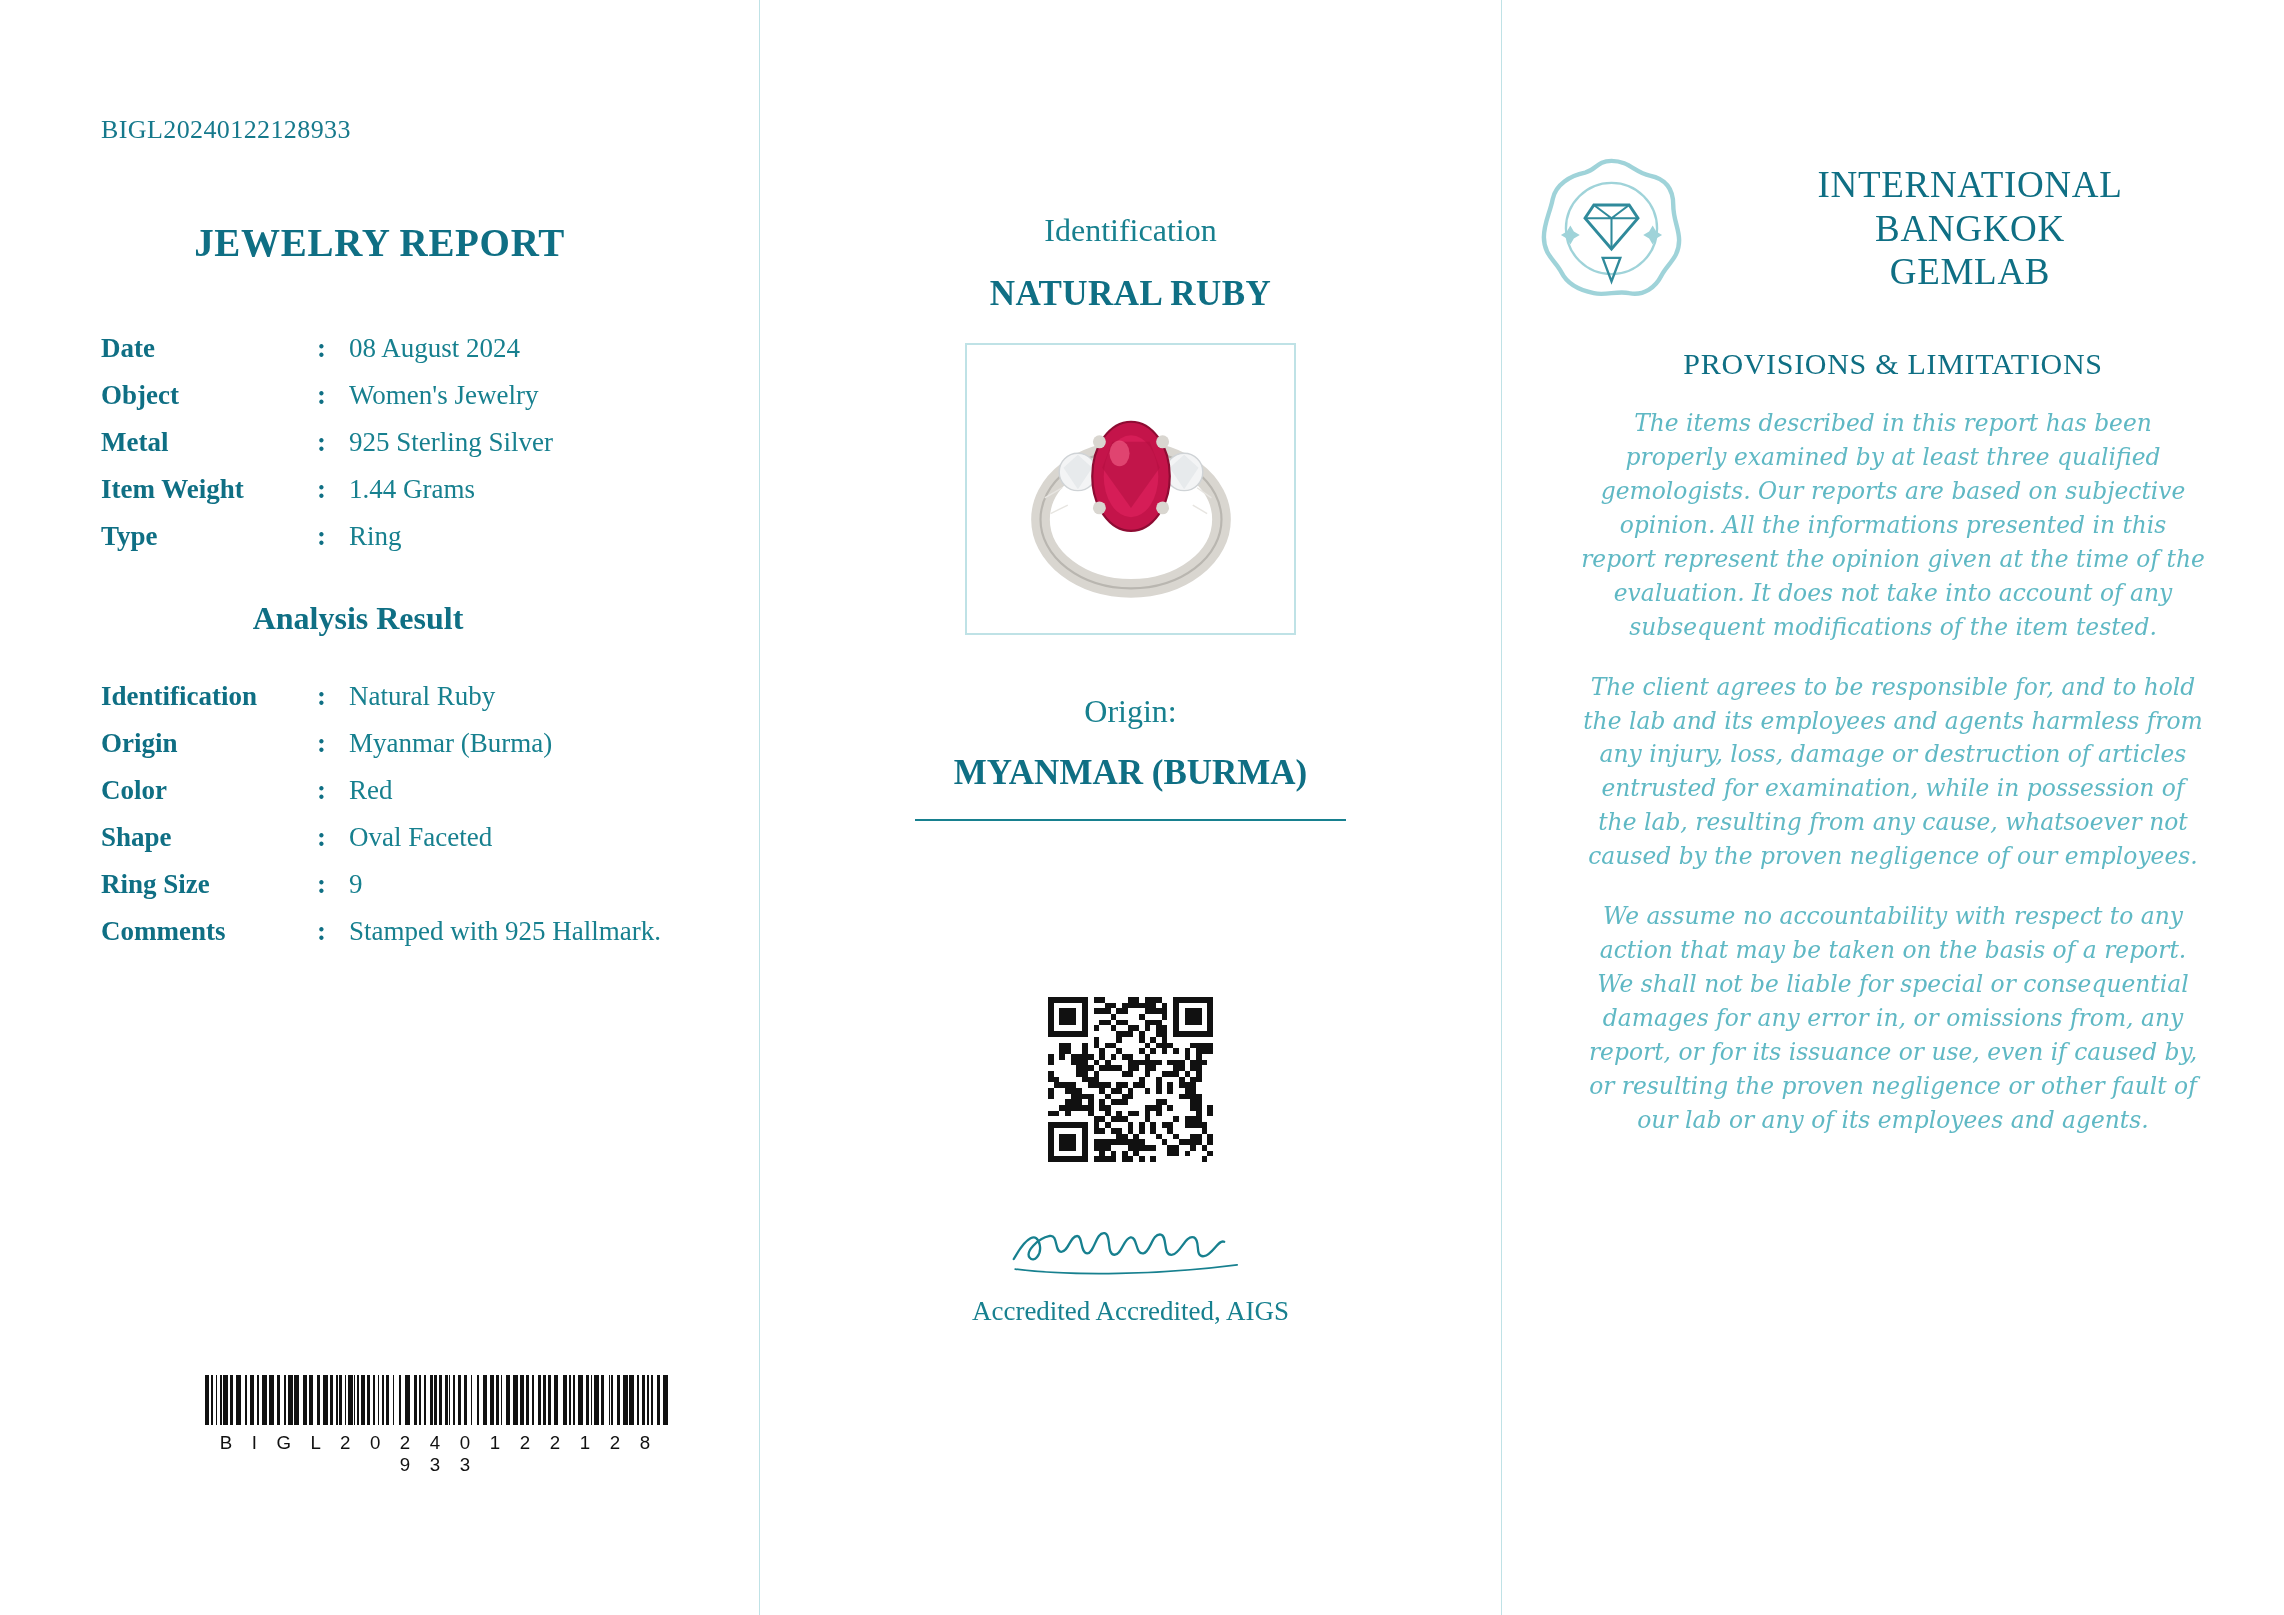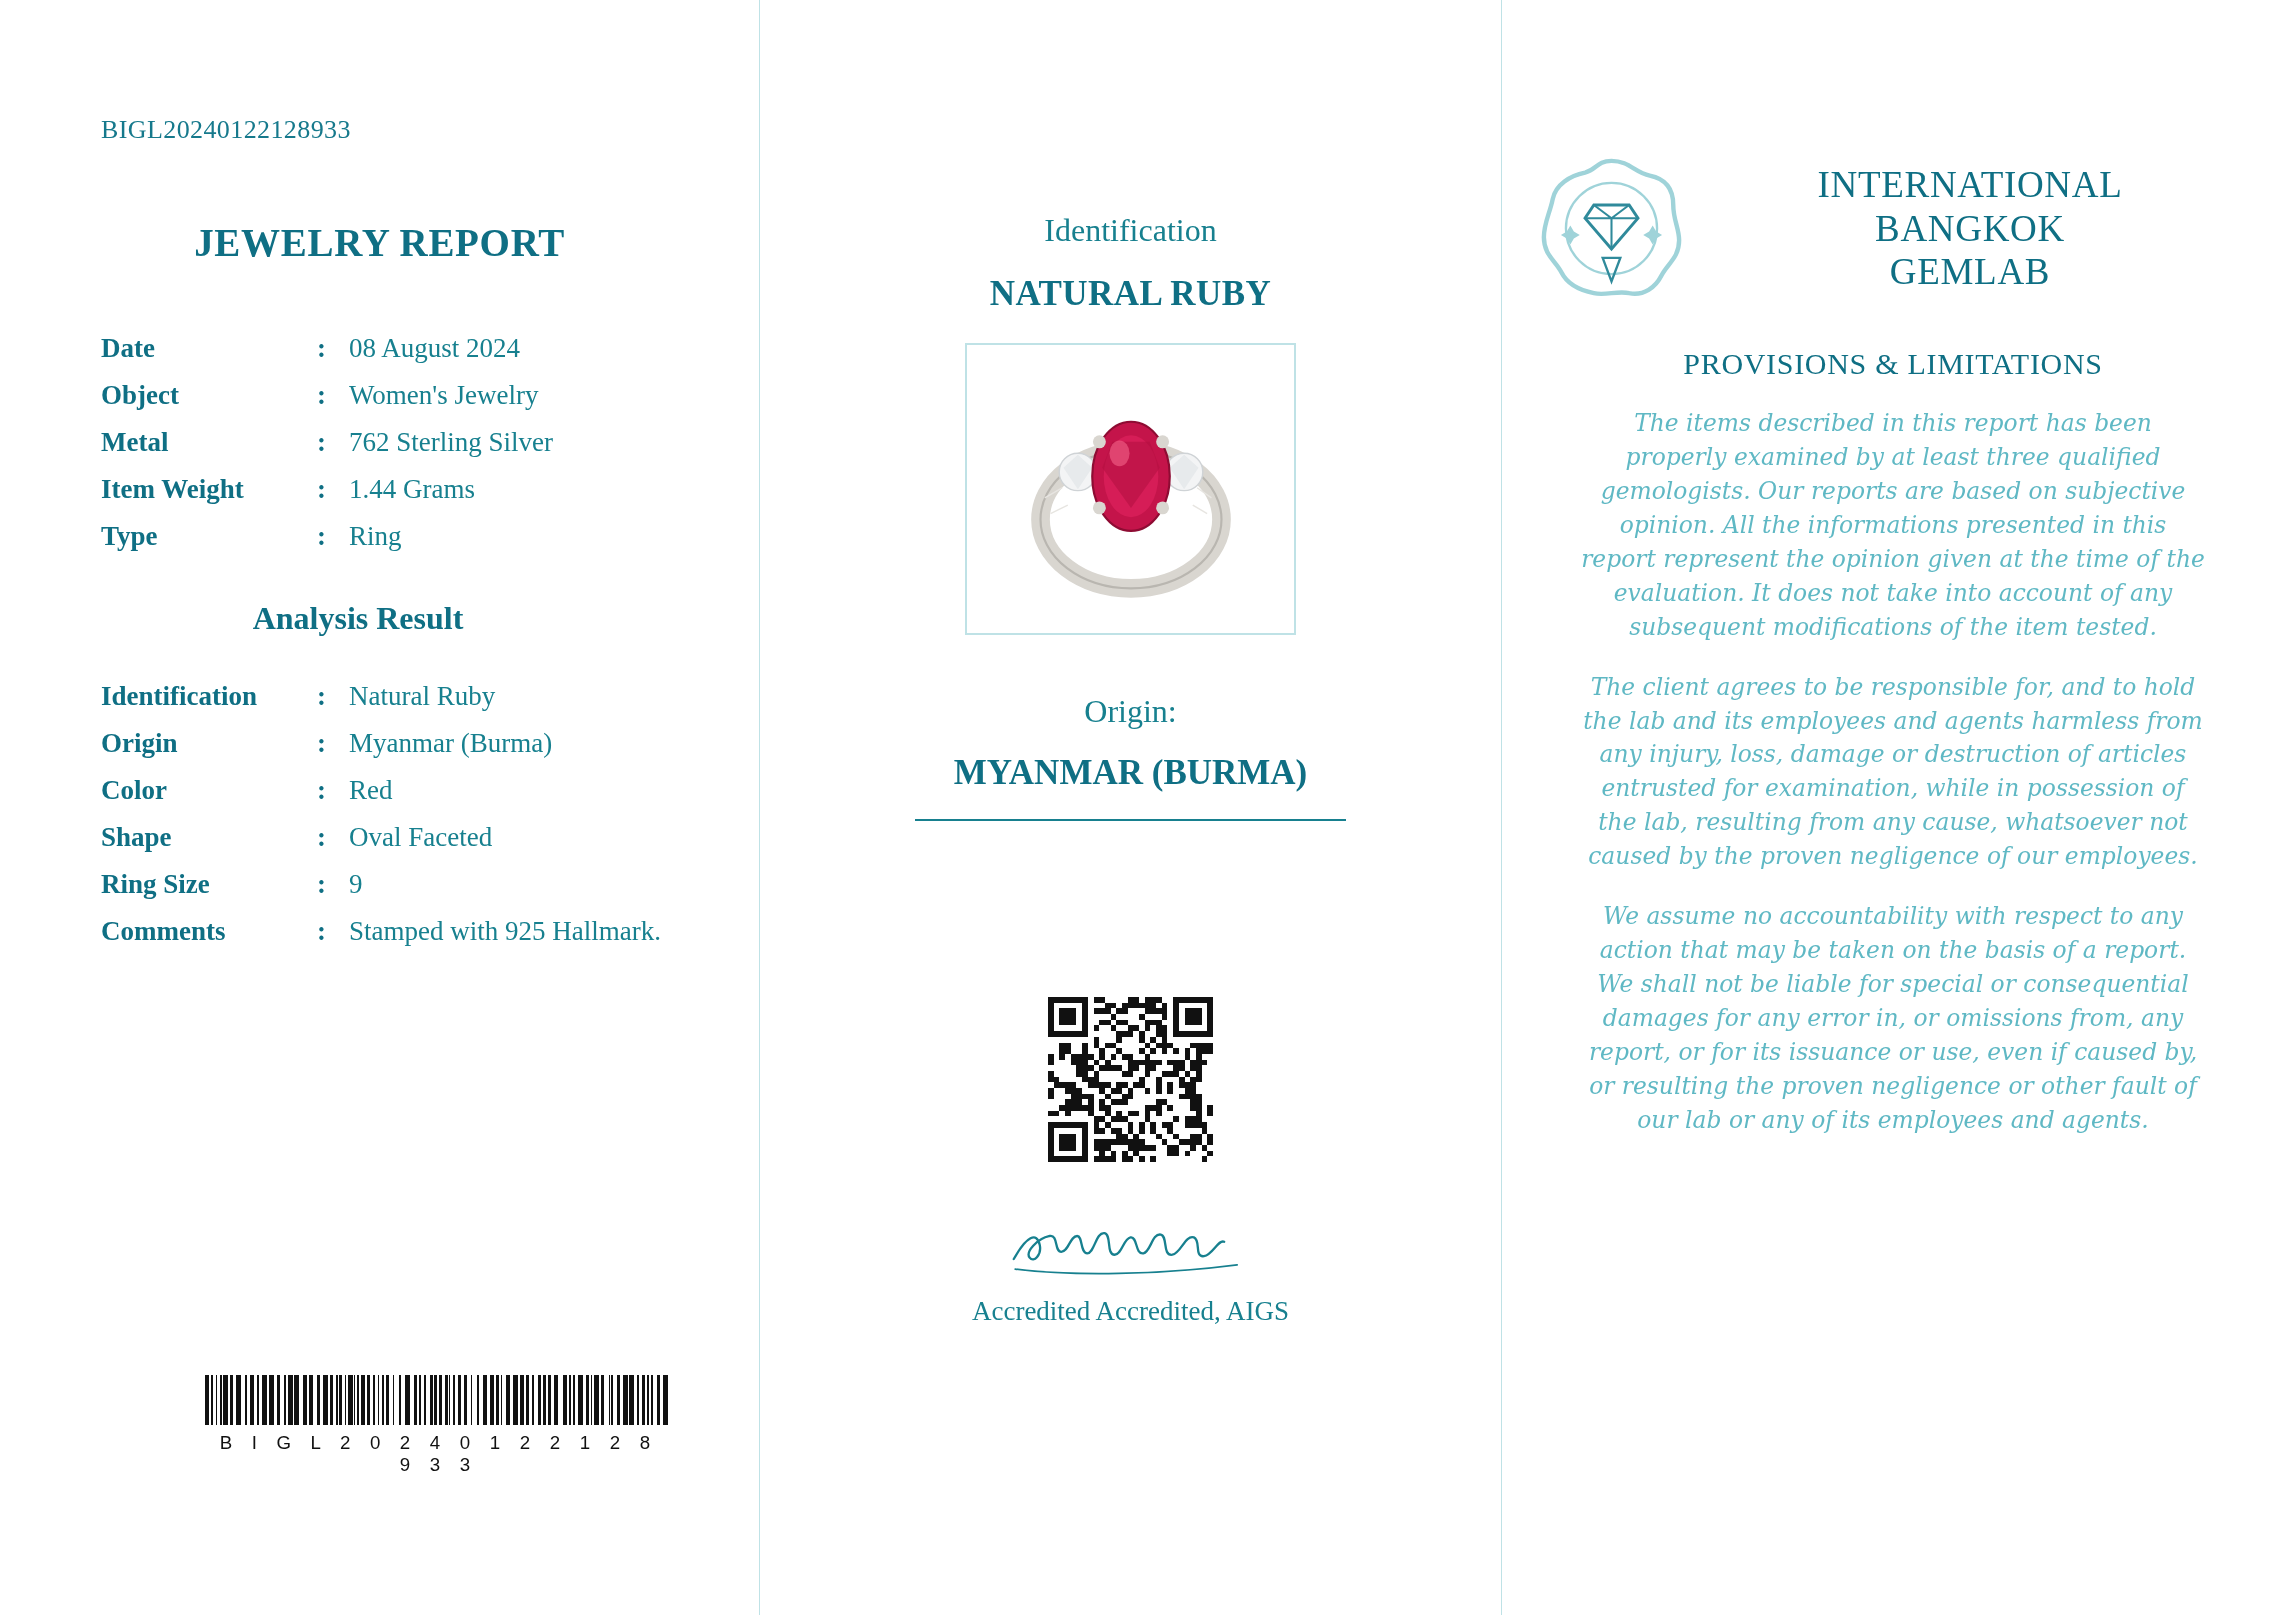--- a/index.html
+++ b/index.html
@@ -253,21 +253,21 @@
           <td class="kv-val">08 August 2024</td>
         </tr>
         <tr>
           <td class="kv-key">Object</td>
           <td class="kv-colon">:</td>
           <td class="kv-val">Women's Jewelry</td>
         </tr>
         <tr>
           <td class="kv-key">Metal</td>
           <td class="kv-colon">:</td>
-          <td class="kv-val">762 Sterling Silver</td>
+          <td class="kv-val">925 Sterling Silver</td>
         </tr>
         <tr>
           <td class="kv-key">Item Weight</td>
           <td class="kv-colon">:</td>
           <td class="kv-val">1.44 Grams</td>
         </tr>
         <tr>
           <td class="kv-key">Type</td>
           <td class="kv-colon">:</td>
           <td class="kv-val">Ring</td>

